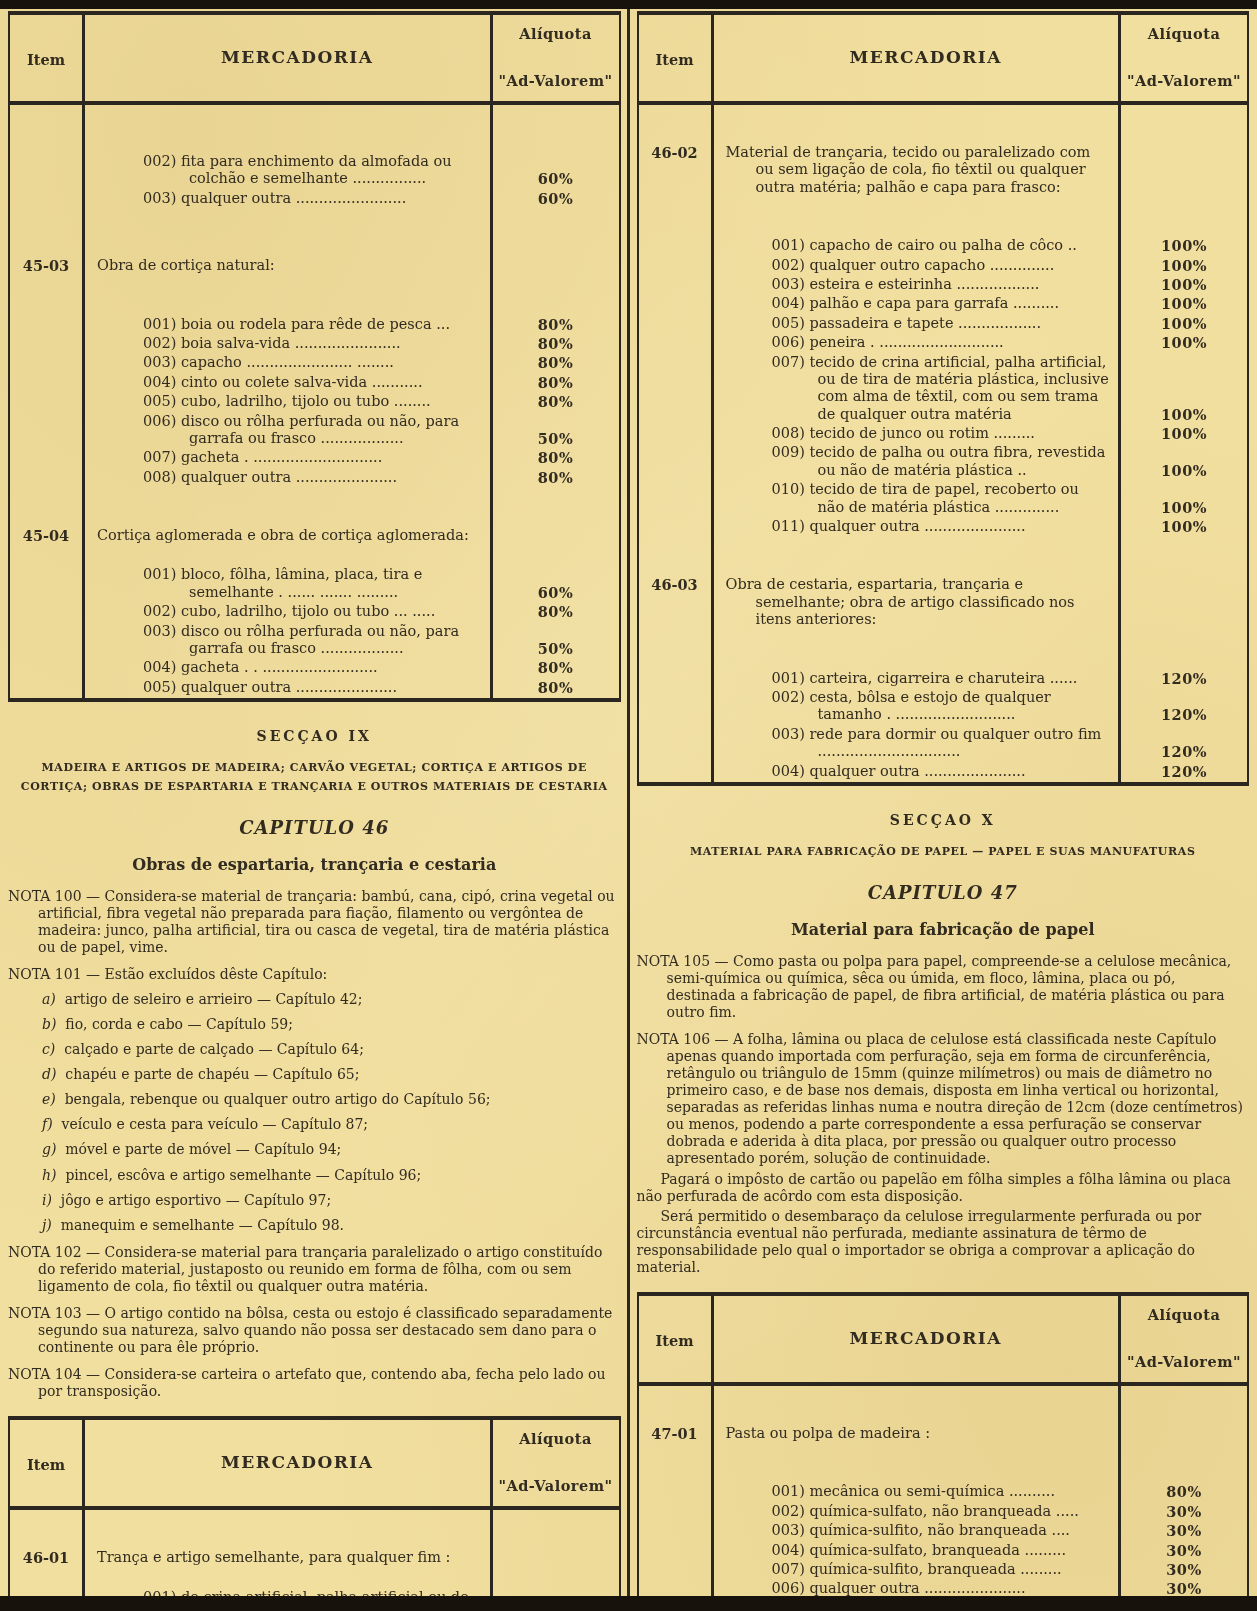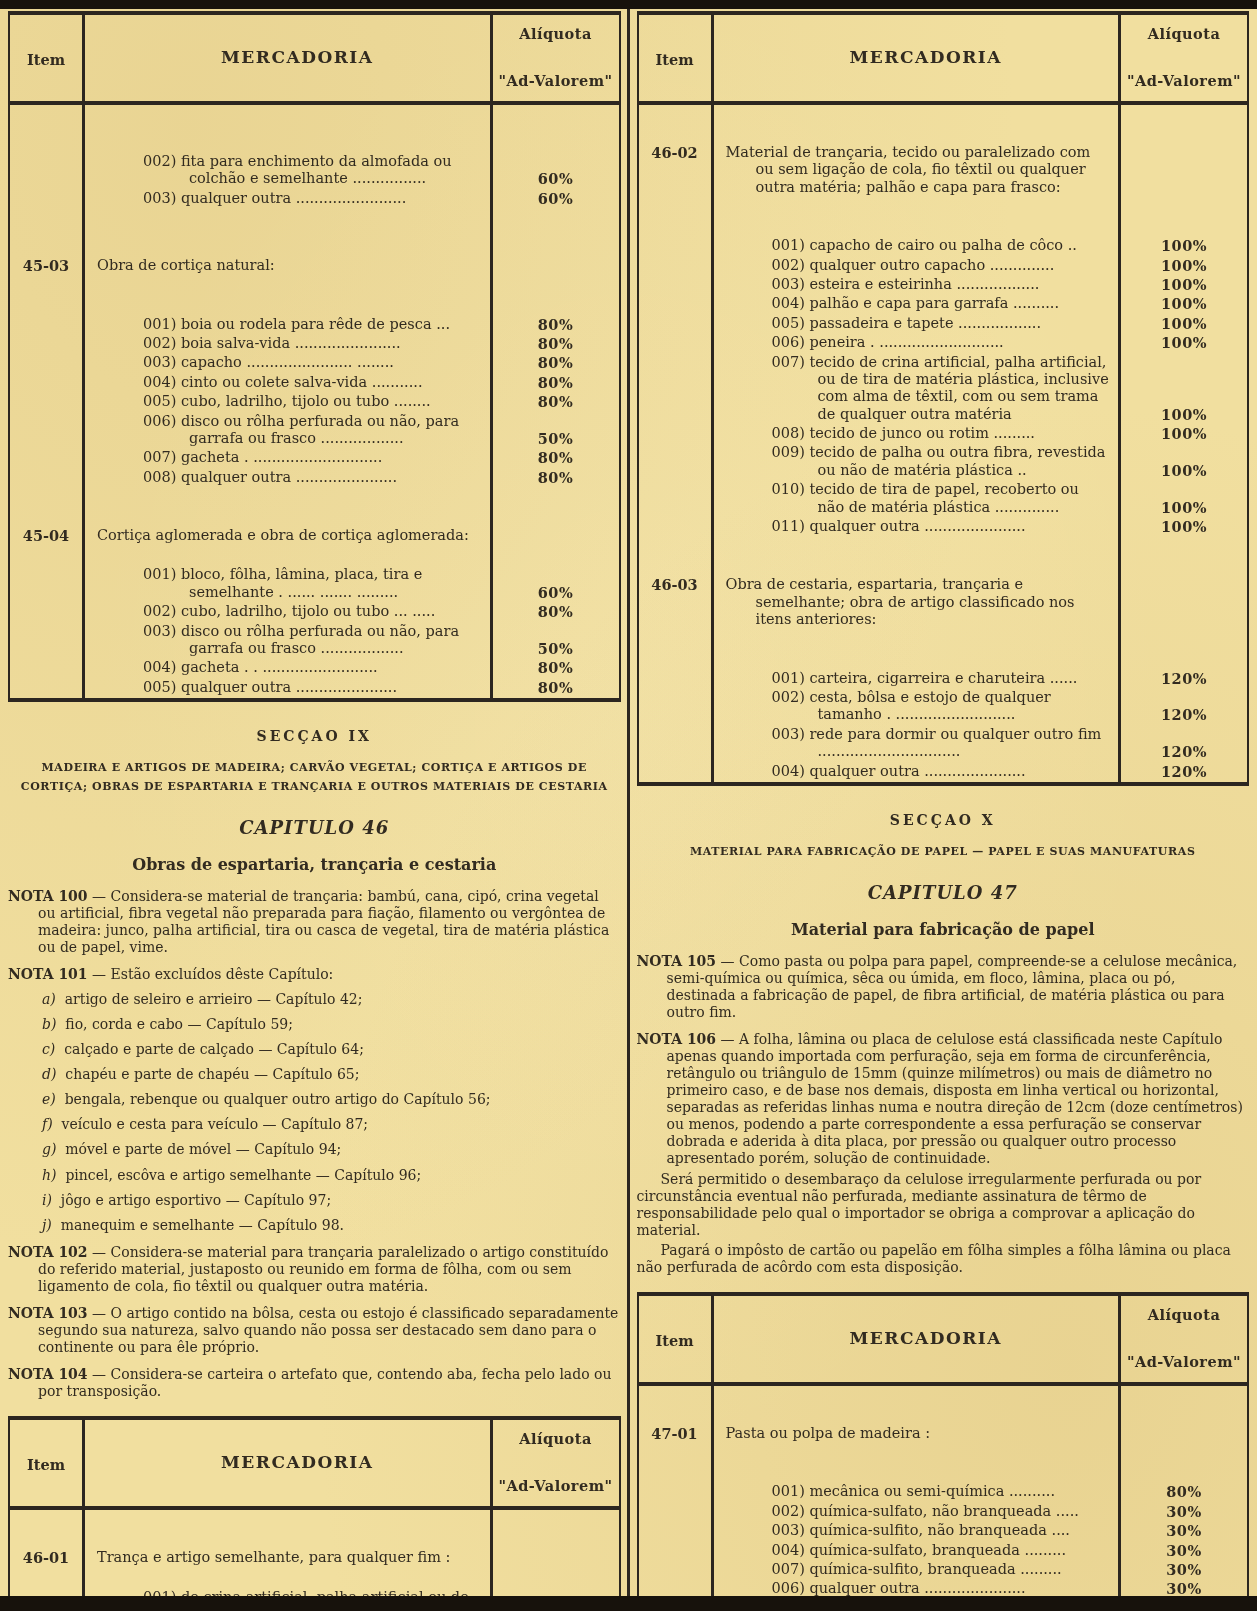--- a/index.html
+++ b/index.html
@@ -35,21 +35,21 @@
   .sp-xl  > div { padding-top:39px; }
   .sp-xxl > div { padding-top:48px; }
 
   
   .section-title    { text-align:center; font-weight:bold; font-size:14px; letter-spacing:3px; margin-top:26px; }
   .section-subtitle { text-align:center; font-weight:bold; font-size:11px; line-height:1.7; letter-spacing:0.6px; margin-top:15px; padding:0 4px; }
   .chapter-title    { text-align:center; font-style:italic; font-weight:bold; font-size:18px; letter-spacing:1px; margin-top:20px; }
   .chapter-subtitle { text-align:center; font-weight:bold; font-size:16px; margin-top:17px; }
   .notes { margin-top:14px; font-size:14px; line-height:1.22; }
   .nota { margin-top:10px; padding-left:30px; text-indent:-30px; }
-  .nota-label { font-weight:bold; }
+  .nota-label { font-weight:normal; }
   .nota-li { padding-left:66px; text-indent:-32px; margin-top:8px; }
   .nota-li .letter { font-style:italic; }
   .nota-extra { margin-top:3px; padding-left:0; text-indent:24px; }
   .table-gap { margin-top:16px; }
 </style>
 </head>
 <body>
 
 <div class="page">
   <div class="band-top"></div>
@@ -376,22 +376,22 @@
       </div>
 
       <div class="section-block">
         <div class="section-title">SECÇAO X</div>
         <div class="section-subtitle">MATERIAL PARA FABRICAÇÃO DE PAPEL — PAPEL E SUAS MANUFATURAS</div>
         <div class="chapter-title">CAPITULO 47</div>
         <div class="chapter-subtitle">Material para fabricação de papel</div>
         <div class="notes" id="r-notes">
             <div class="nota"><span class="nota-label">NOTA 105</span> — Como pasta ou polpa para papel, compreende-se a celulose mecânica, semi-química ou química, sêca ou úmida, em floco, lâmina, placa ou pó, destinada a fabricação de papel, de fibra artificial, de matéria plástica ou para outro fim.</div>
             <div class="nota"><span class="nota-label">NOTA 106</span> — A folha, lâmina ou placa de celulose está classificada neste Capítulo apenas quando importada com perfuração, seja em forma de circunferência, retângulo ou triângulo de 15mm (quinze milímetros) ou mais de diâmetro no primeiro caso, e de base nos demais, disposta em linha vertical ou horizontal, separadas as referidas linhas numa e noutra direção de 12cm (doze centímetros) ou menos, podendo a parte correspondente a essa perfuração se conservar dobrada e aderida à dita placa, por pressão ou qualquer outro processo apresentado porém, solução de continuidade.</div>
+            <div class="nota nota-extra">Pagará o impôsto de cartão ou papelão em fôlha simples a fôlha lâmina ou placa não perfurada de acôrdo com esta disposição.</div>
             <div class="nota nota-extra">Será permitido o desembaraço da celulose irregularmente perfurada ou por circunstância eventual não perfurada, mediante assinatura de têrmo de responsabilidade pelo qual o importador se obriga a comprovar a aplicação do material.</div>
-            <div class="nota nota-extra">Pagará o impôsto de cartão ou papelão em fôlha simples a fôlha lâmina ou placa não perfurada de acôrdo com esta disposição.</div>
           </div>
       </div>
 
       <div class="tariff-table closed table-gap">
         <div class="t-row t-header">
           <div class="col-item">Item</div>
           <div class="col-merc">MERCADORIA</div>
           <div class="col-rate">
             <span>Alíquota</span>
             <span>"Ad-Valorem"</span>

